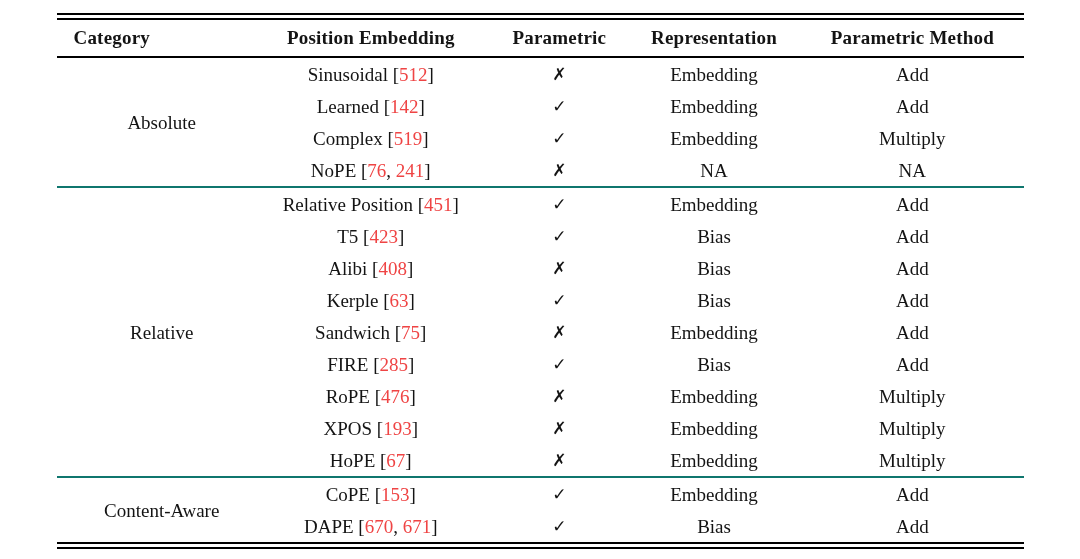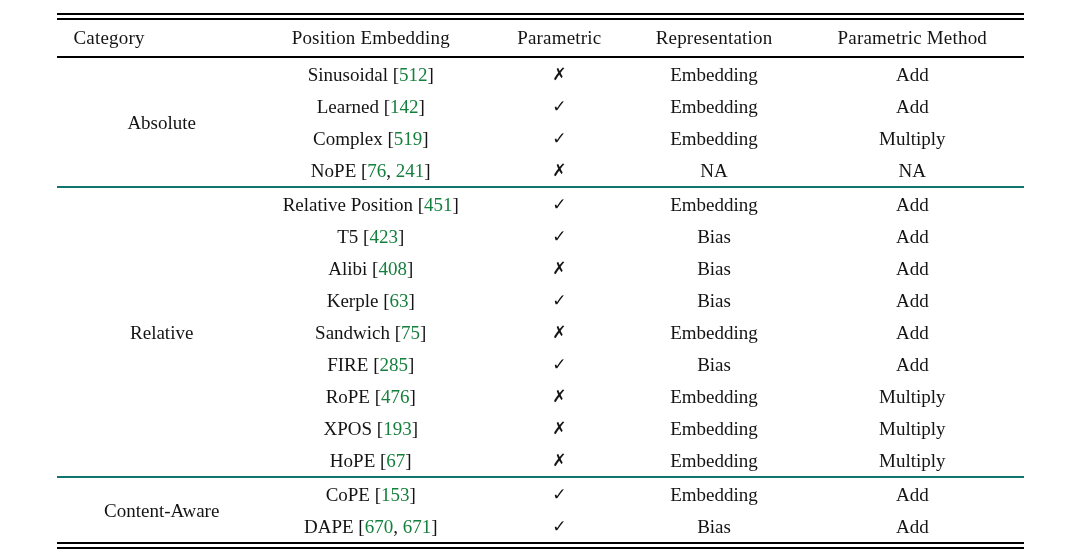--- a/index.html
+++ b/index.html
@@ -24,21 +24,21 @@
     font-size: 19px;
     color: #141414;
   }
   col.c-category { width: 20%; }
   col.c-method   { width: 25%; }
   col.c-param    { width: 14%; }
   col.c-repr     { width: 18%; }
   col.c-inject   { width: 23%; }
 
   thead th {
-    font-weight: normal;
+    font-weight: bold;
     height: 36px;
     vertical-align: middle;
     text-align: center;
     border-bottom: 2px solid #000000;
     padding: 0;
     letter-spacing: 0.2px;
   }
   thead th.left {
     text-align: left;
     padding-left: 17px;
@@ -56,21 +56,21 @@
   }
   tbody tr.section-start td {
     border-top: 2px solid #0f766e;
   }
   td.sym {
     font-family: "DejaVu Sans", sans-serif;
     font-size: 17px;
   }
   td.sym.no { font-weight: bold; }
   .cite {
-    color: #15803d;
+    color: #ef4444;
     cursor: pointer;
   }
 </style>
 </head>
 <body>
 
 <div class="table-wrap">
   <table class="pe-table">
     <colgroup>
       <col class="c-category">

